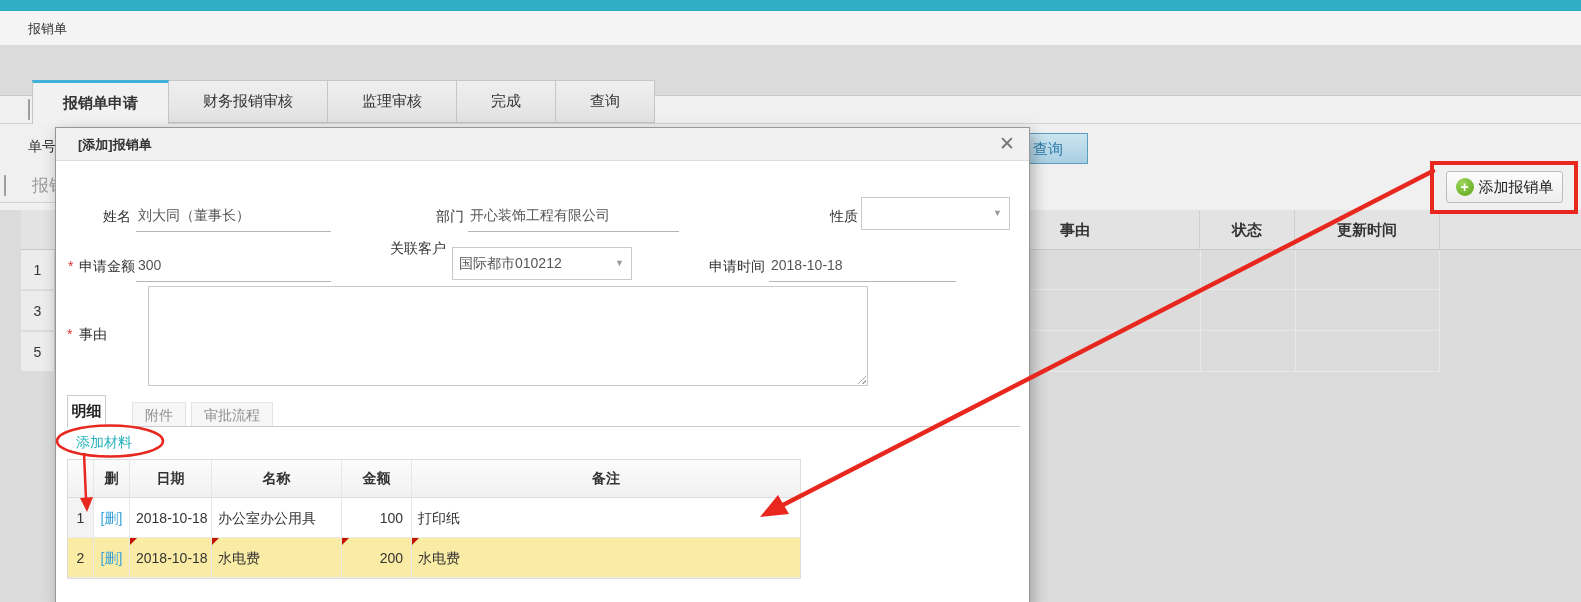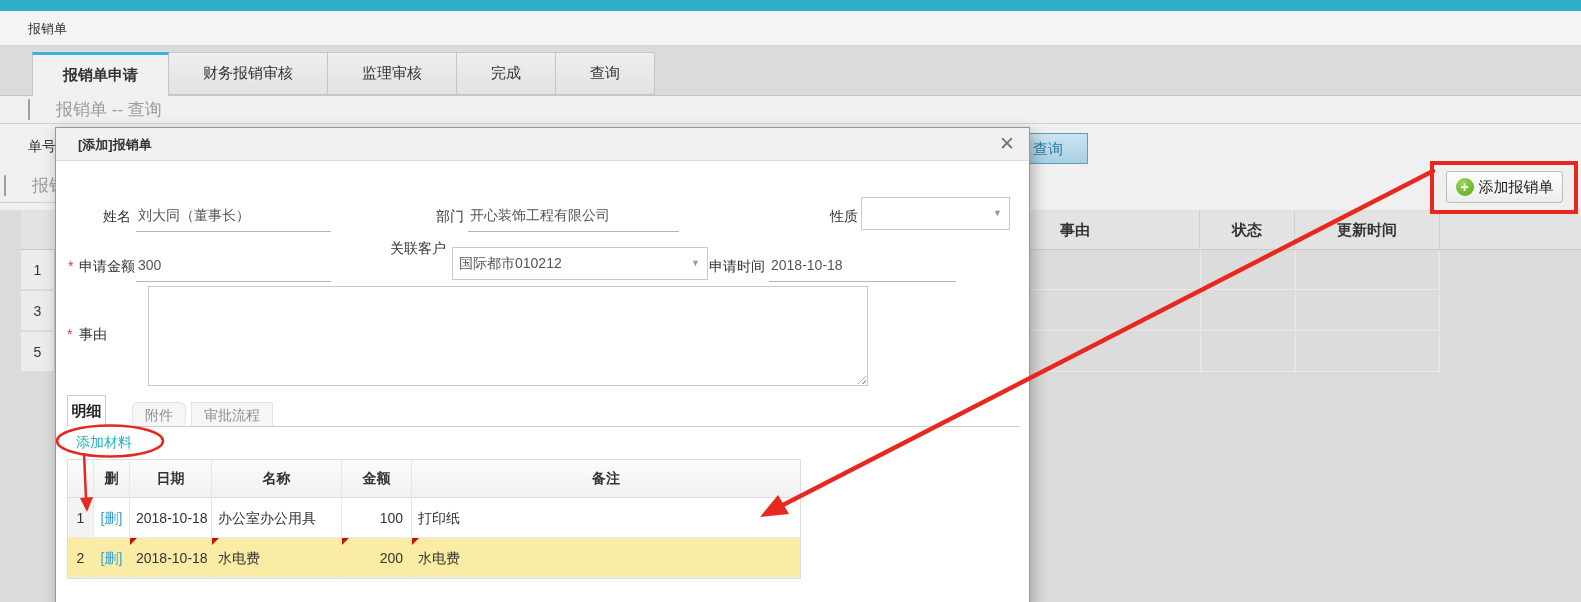--- a/index.html
+++ b/index.html
@@ -13,21 +13,21 @@
   .brand { font-size:16px; font-weight:bold; letter-spacing:1px; margin-right:34px; display:flex; align-items:center; gap:7px; }
 
   
   .pagestrip { position:absolute; left:0; top:11px; width:1581px; height:35px; background:#F4F4F4; border-bottom:1px solid #D8D8D8; }
   .pagestrip .ttl { position:absolute; left:28px; top:0; line-height:35px; font-size:13px; color:#333; }
 
   
   .maintabs { position:absolute; left:32px; top:52px; height:44px; display:flex; z-index:3; }
   .mtab { height:43px; line-height:40px; padding:0 34px; font-size:15px; color:#333;
           background:linear-gradient(#EFEFEF,#E2E2E2); border:1px solid #C6C6C6; border-left:none;
-          text-align:center; cursor:pointer; }
+          text-align:center; cursor:pointer;margin-top:28px; }
   .mtab.first { border-left:1px solid #C6C6C6; }
   .mtab.active { font-weight:bold; background:#F1F1F1; border-top:3px solid #41B1D9; border-bottom:none; height:44px; padding:0 30px; }
 
   
   .panel { position:absolute; left:0; top:95px; width:1581px; height:115px; background:#F0F0F0; border-top:1px solid #C6C6C6; }
   .sec-head { position:absolute; display:flex; align-items:center; gap:8px; color:#9C9C9C; font-size:17px; }
   .sec-head1 { left:28px; top:98px; }
   .sec-head2 { left:4px; top:174px; }
   .sec-rule1 { position:absolute; left:0; top:123px; width:1581px; height:0; border-bottom:1px solid #D2D2D2; }
   .sec-rule2 { position:absolute; left:0; top:202px; width:60px; height:0; border-bottom:1px solid #D2D2D2; }
@@ -66,21 +66,21 @@
   .ftextarea { position:absolute; left:92px; top:158px; width:720px; height:100px; border:1px solid #C9C9C9; background:#fff; }
   .ta-grip { position:absolute; right:1px; bottom:1px; width:9px; height:9px;
              background:repeating-linear-gradient(-45deg, transparent 0 2px, #A9A9A9 2px 3px);
              clip-path:polygon(100% 0, 100% 100%, 0 100%); }
 
   .mtabs-rule { position:absolute; left:11px; top:298px; width:953px; border-bottom:1px solid #CCC; }
   .mt-active { position:absolute; left:11px; top:267px; width:39px; height:32px; background:#fff; border:1px solid #CCC; border-bottom:none;
                font-size:15px; font-weight:bold; color:#222; text-align:center; line-height:30px; cursor:pointer; }
   .mt-idle { position:absolute; top:274px; height:25px; font-size:14px; color:#8F8F8F; background:#F6F6F6; border:1px solid #E3E3E3; border-bottom:none;
              line-height:24px; padding:0 12px; cursor:pointer; }
-  .mt-idle.t2 { left:76px;border-radius:6px; }
+  .mt-idle.t2 { left:76px; }
   .mt-idle.t3 { left:135px; }
 
   .addmat { position:absolute; left:20px; top:306px; font-size:14px; color:#27B2BD; cursor:pointer; }
 
   
   .dtable { position:absolute; left:11px; top:331px; width:734px; border:1px solid #DCDCDC; }
   .drow { display:flex; position:relative; }
   .dhead { height:38px; background:linear-gradient(#FCFCFC,#F1F1F1); border-bottom:1px solid #DCDCDC; font-weight:bold; }
   .dcell { position:relative; border-right:1px solid #E6E6E6; font-size:14px; color:#333; overflow:hidden; white-space:nowrap; }
   .dcell:last-child { border-right:none; }
@@ -187,21 +187,21 @@
     <span class="flabel" style="left:774px;top:72px;">性质</span>
     <span class="fselect" style="left:805px;top:69px;width:149px;">
       <span></span>
       <span class="caret">▼</span>
     </span>
 
     <span class="req" style="left:12px;top:122px;">*</span>
     <span class="flabel" style="left:23px;top:122px;">申请金额</span>
     <span class="fvalue" style="left:80px;top:122px;width:195px;">300</span>
     <span class="flabel" style="left:334px;top:104px;font-family:Liberation Serif, serif;">关联客户</span>
-    <span class="fselect" style="left:396px;top:119px;width:256px;">
+    <span class="fselect" style="left:396px;top:119px;width:180px;">
       <span>国际都市010212</span>
       <span class="caret">▼</span>
     </span>
     <span class="flabel" style="left:653px;top:122px;">申请时间</span>
     <span class="fvalue" style="left:713px;top:122px;width:187px;">2018-10-18</span>
 
     <span class="req" style="left:11px;top:190px;">*</span>
     <span class="flabel" style="left:23px;top:190px;">事由</span>
     <div class="ftextarea">
       <span></span>

